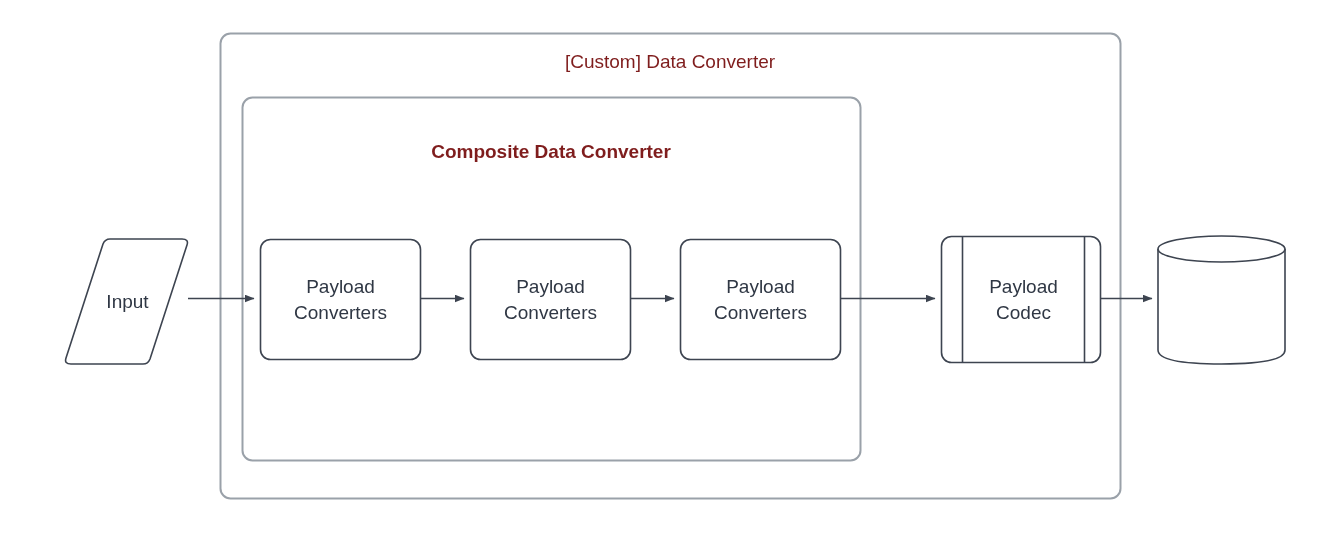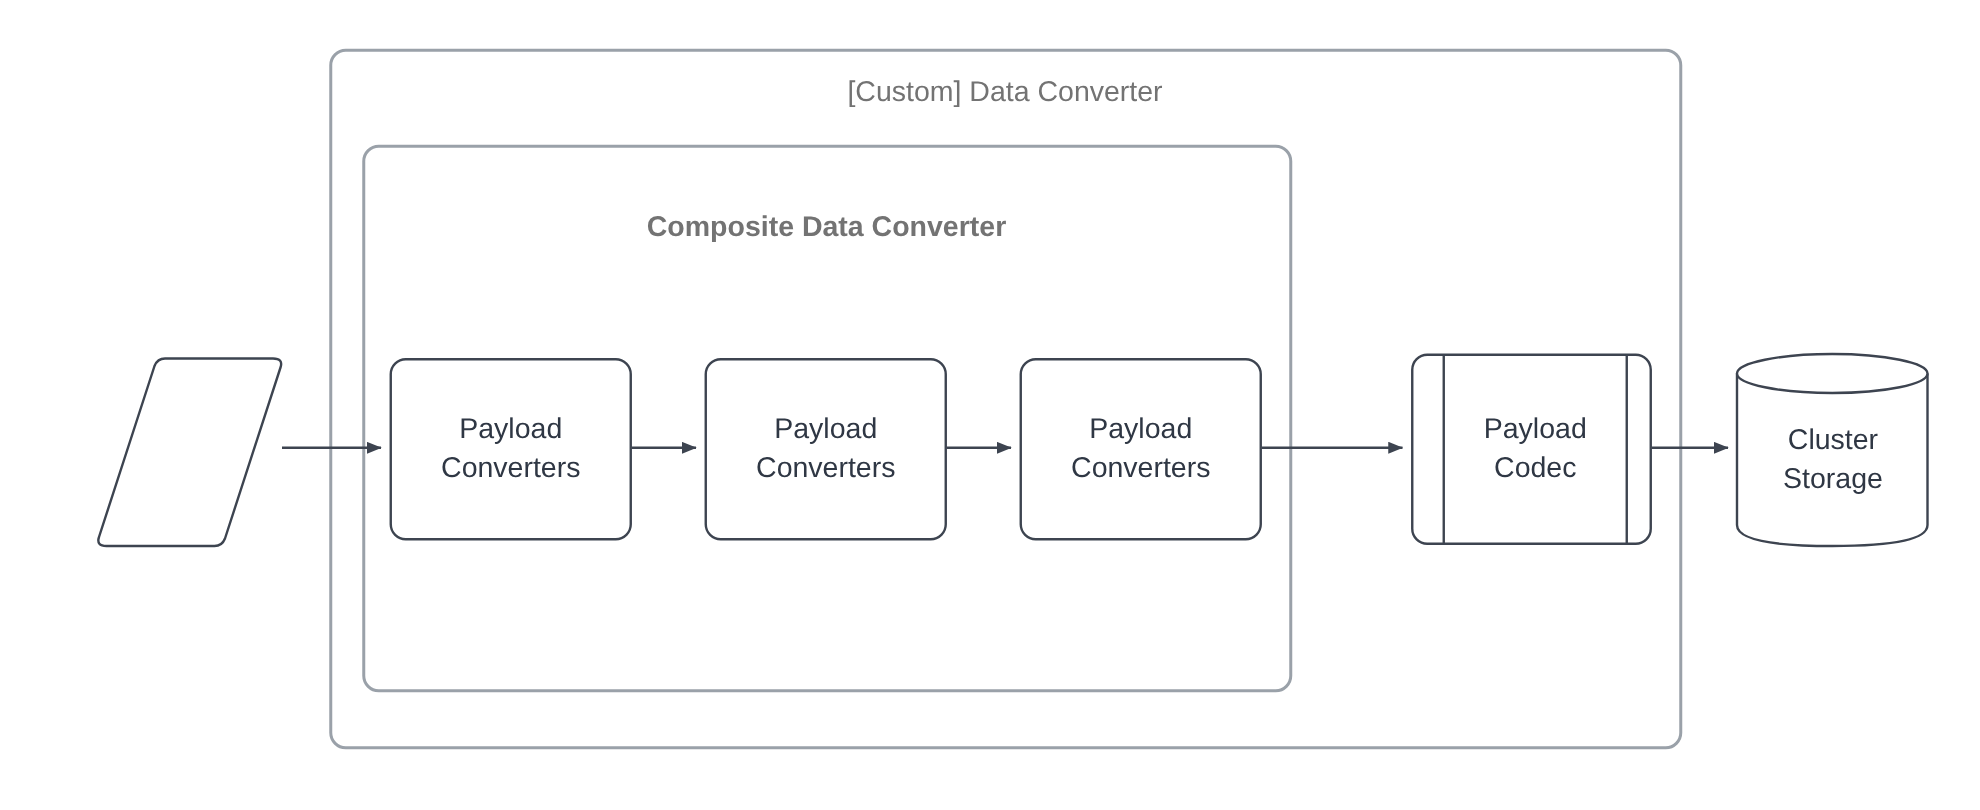--- a/index.html
+++ b/index.html
@@ -33,21 +33,21 @@
     color: #2f3744;
     font-size: 19px;
     line-height: 26px;
     font-family: "Liberation Sans", sans-serif;
     white-space: pre-line;
     pointer-events: none;
   }
   .container-title {
     position: absolute;
     text-align: center;
-    color: #737373;
+    color: #7f1d1d;
     font-size: 19px;
     line-height: 24px;
     font-family: "Liberation Sans", sans-serif;
   }
 </style>
 </head>
 <body>
 
 <div id="canvas">
 
@@ -89,29 +89,28 @@
 
     <line x1="841" y1="298.5" x2="935" y2="298.5" stroke="#3d4450" stroke-width="1.6" marker-end="url(#arrowhead)"></line>
 
     <line x1="1101" y1="298.5" x2="1152" y2="298.5" stroke="#3d4450" stroke-width="1.6" marker-end="url(#arrowhead)"></line>
   </svg>
 
   <div class="container-title" style="left:220px; top:50px; width:900px;">[Custom] Data Converter</div>
 
   <div class="container-title" style="left:242px; top:140px; width:618px;font-weight:bold;">Composite Data Converter</div>
 
+  <div class="shape-label" style="left:66px; top:239px; width:123px; height:125px;">Input</div>
 
   <div class="shape-label" style="left:260px; top:239px; width:161px; height:121px;">Payload
 Converters</div>
 
   <div class="shape-label" style="left:470px; top:239px; width:161px; height:121px;">Payload
 Converters</div>
 
   <div class="shape-label" style="left:680px; top:239px; width:161px; height:121px;">Payload
 Converters</div>
 
   <div class="shape-label" style="left:962px; top:236px; width:123px; height:127px;">Payload
 Codec</div>
 
-  <div class="shape-label" style="left:1158px; top:249px; width:128px; height:115px;">Cluster
-Storage</div>
 
 </div>
 
 </body></html>

